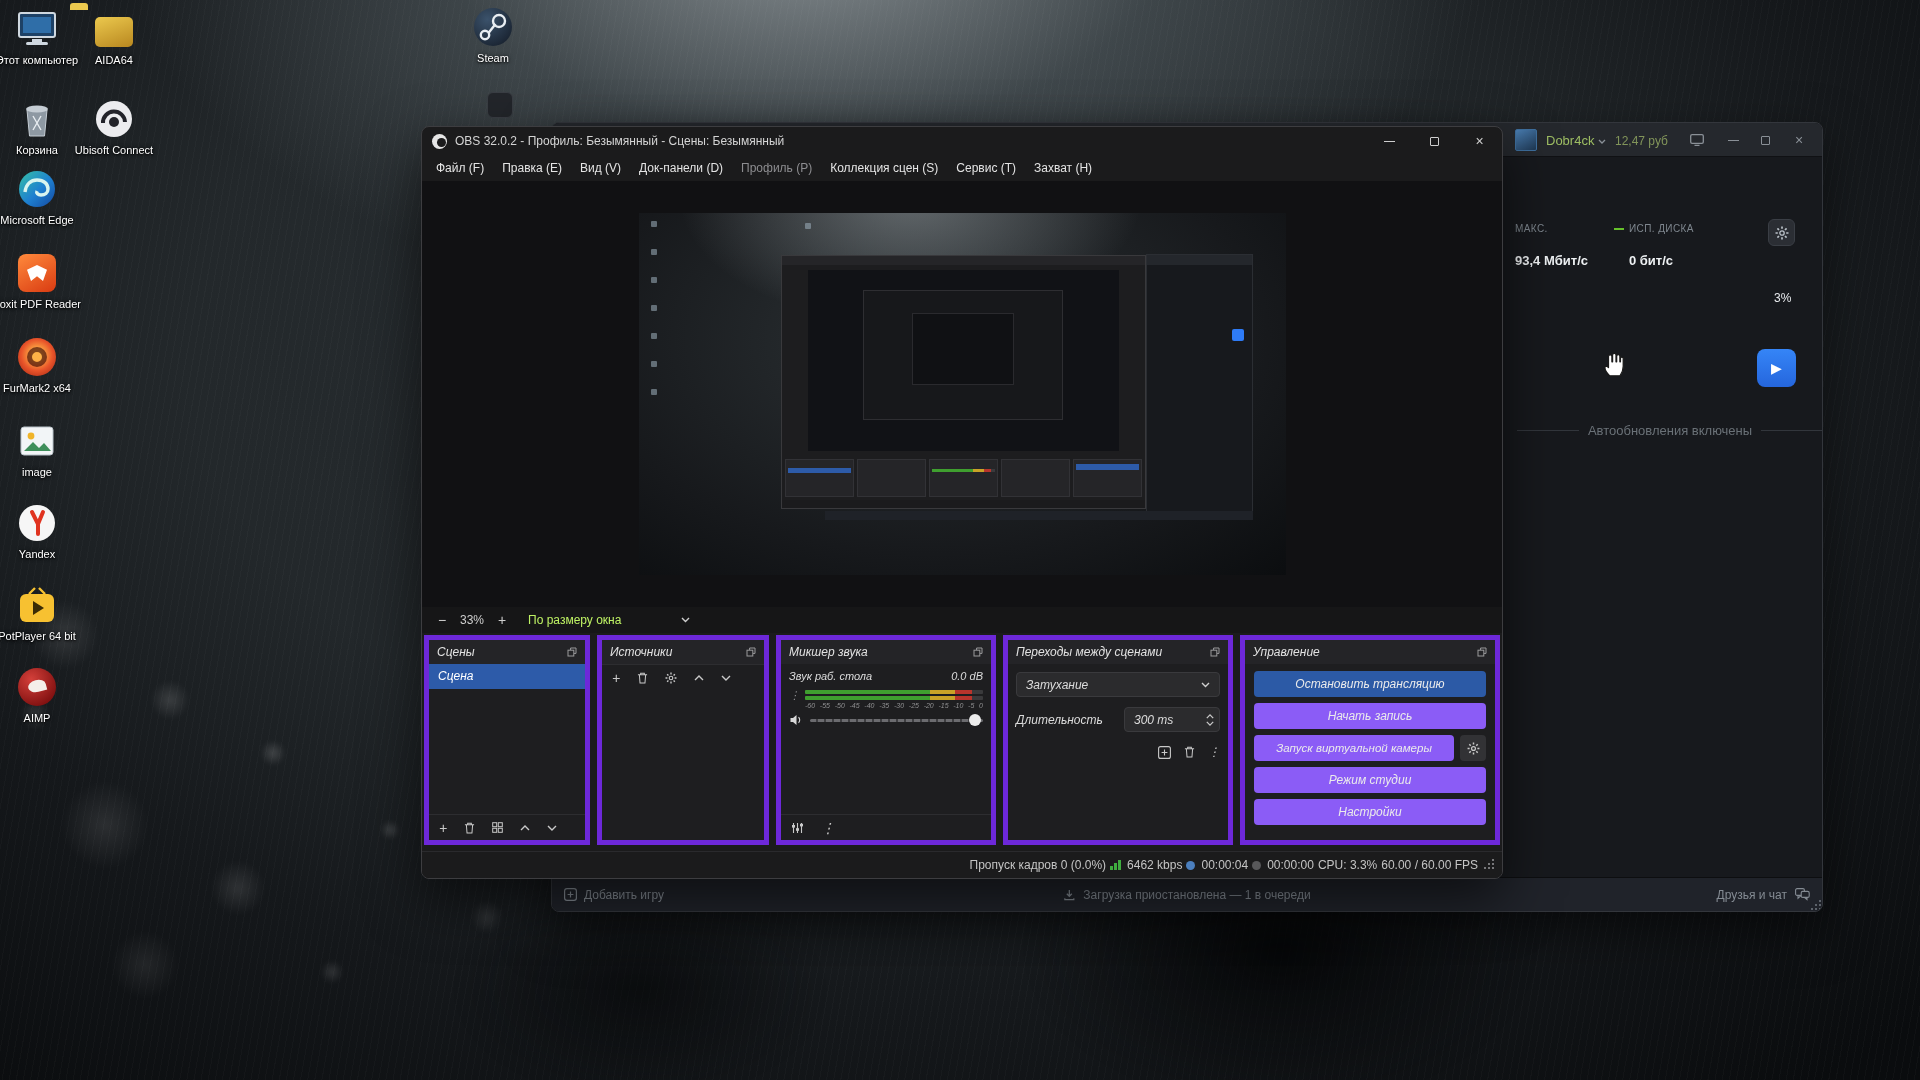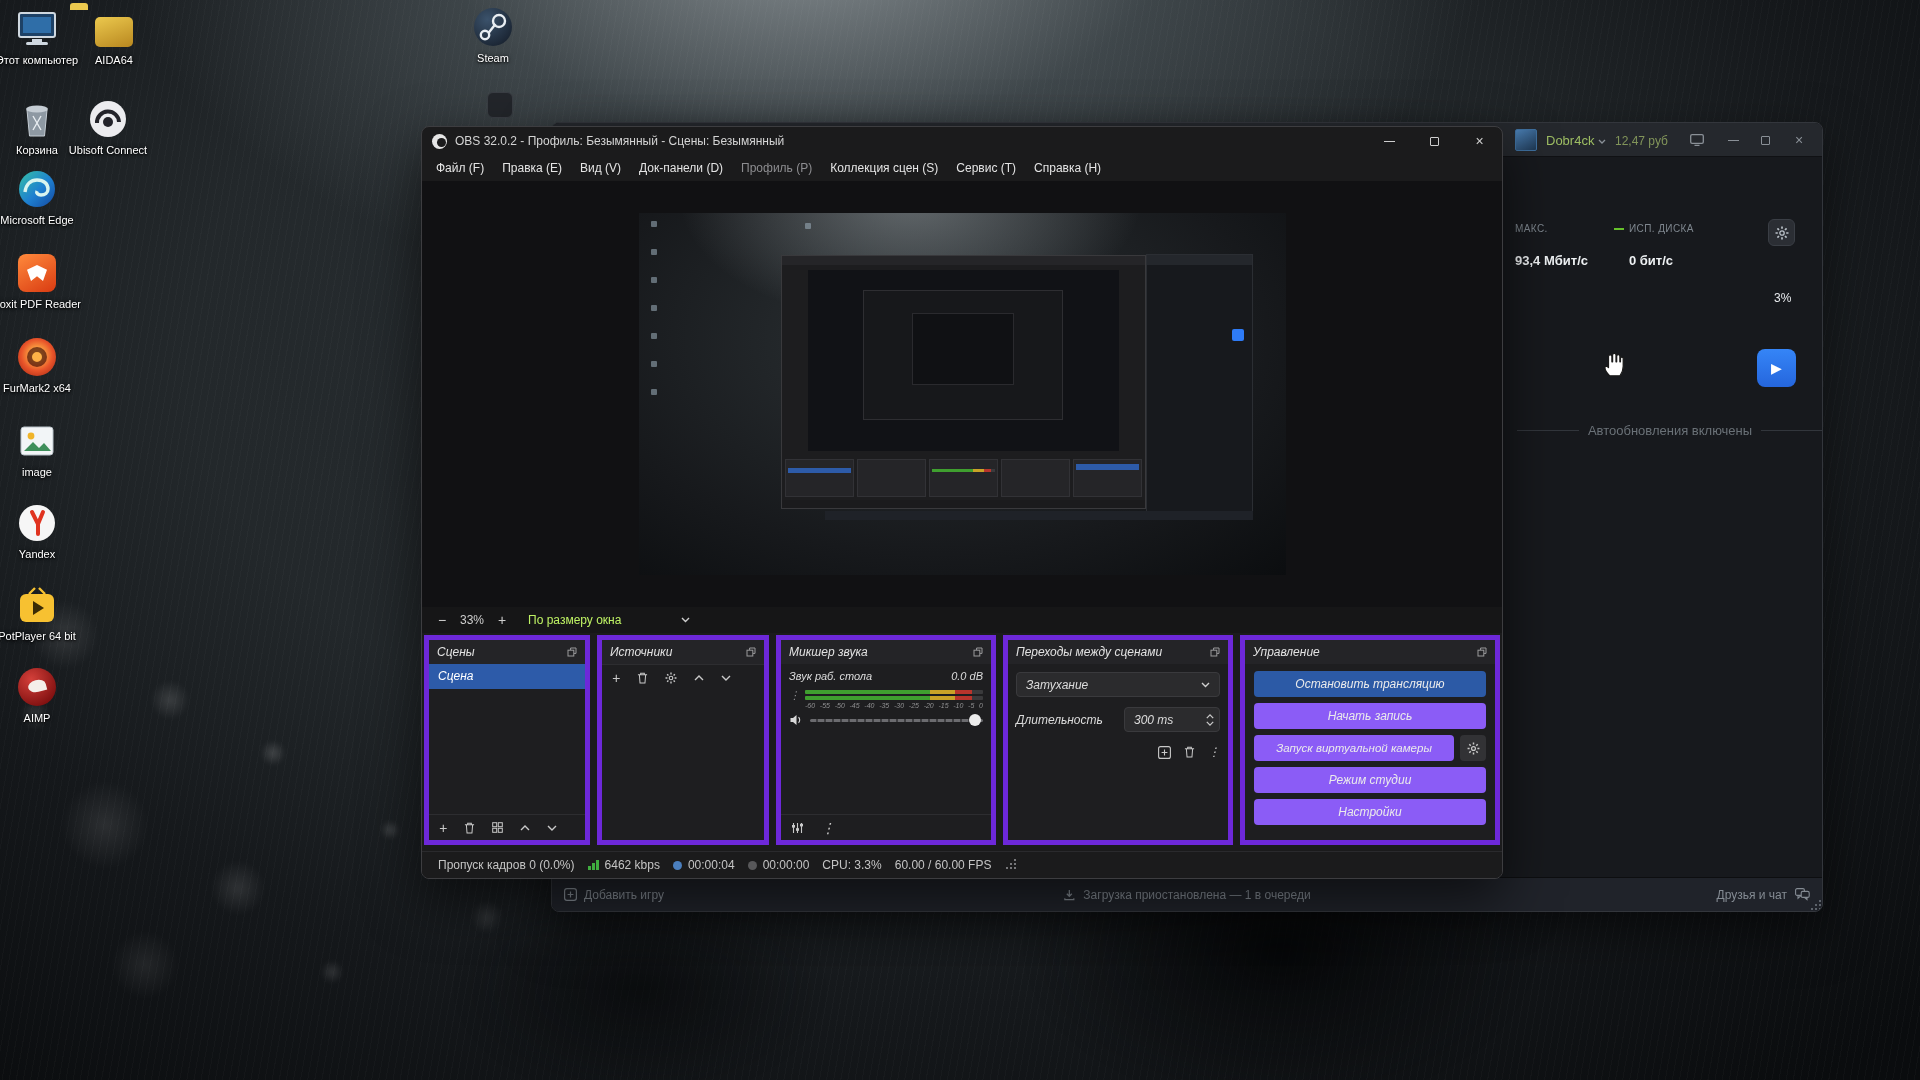--- a/index.html
+++ b/index.html
@@ -120,21 +120,21 @@
 
   .ctl-body { padding:7px 9px; display:flex; flex-direction:column; gap:6px; }
   .ctl-btn { height:26px; background:#8b5cf6; border-radius:4px; color:#ebebeb;
     display:flex; align-items:center; justify-content:center; font-size:12px; white-space:nowrap; }
   .ctl-btn.primary { background:#2c5aa6; }
   .vcam-row { display:flex; gap:6px; }
   .vcam-row .ctl-btn { flex:1; font-size:11.5px; }
   .gear-btn { width:26px; height:26px; flex:none; background:#323235; border-radius:4px; display:flex; align-items:center; justify-content:center; }
 
   .obs-statusbar { height:27px; flex:none; border-top:1px solid #2a2a2d; background:#1b1b1c;
-    display:flex; align-items:center; gap:13px; padding:12px 16px; color:#c4c4c4; }
+    display:flex; align-items:center; justify-content:flex-end; gap:4px; padding:12px 16px; color:#c4c4c4; }
   .sb-group { display:flex; align-items:center; gap:6px; }
   .sig { display:flex; align-items:flex-end; gap:1px; }
   .sig i { width:3px; background:#3fae3f; display:block; }
   .sig i:nth-child(1){height:4px;} .sig i:nth-child(2){height:7px;} .sig i:nth-child(3){height:10px;}
   .dot { width:9px; height:9px; border-radius:50%; display:inline-block; }
   .dot.stream { background:#4b7fbe; }
   .dot.rec { background:#58585a; }
   .grip { width:2px; height:2px; background:#77777a; margin-left:2px; position:relative; top:3px;
     box-shadow:4px 0 #77777a, 8px 0 #77777a, 8px -4px #77777a, 4px -4px #77777a, 8px -8px #77777a; }
 
@@ -214,21 +214,21 @@
     <svg width="32" height="38" viewBox="0 0 32 38">
         <path d="M6 10h20l-2.5 26h-15z" fill="#8e99a3"></path>
         <path d="M6 10h20l-2.5 26h-15z" fill="none" stroke="#c5cdd4"></path>
         <ellipse cx="16" cy="9" rx="11" ry="3.6" fill="#c5cdd4"></ellipse>
         <path d="M12 16l8 14M20 16l-8 14" stroke="#e8edf1" stroke-width="1.4"></path>
       </svg>
   </div>
   <div class="dicon-label">Корзина</div>
 </div>
 
-<div class="dicon" style="left:62px;top:98px">
+<div class="dicon" style="left:68px;top:98px">
   <div class="dicon-img">
     <svg width="38" height="38" viewBox="0 0 38 38">
         <circle cx="19" cy="19" r="18" fill="#ececef"></circle>
         <path d="M8 23a11 11 0 0 1 22-1" fill="none" stroke="#23232a" stroke-width="4"></path>
         <circle cx="19" cy="22" r="5" fill="#23232a"></circle>
       </svg>
   </div>
   <div class="dicon-label">Ubisoft Connect</div>
 </div>
 
@@ -436,21 +436,21 @@
   </div>
 
   <div class="obs-menubar">
     <span class="menu-item">Файл (F)</span>
     <span class="menu-item">Правка (E)</span>
     <span class="menu-item">Вид (V)</span>
     <span class="menu-item">Док-панели (D)</span>
     <span class="menu-item dim">Профиль (P)</span>
     <span class="menu-item">Коллекция сцен (S)</span>
     <span class="menu-item">Сервис (T)</span>
-    <span class="menu-item">Справка (H)</span>
+    <span class="menu-item">Захват (H)</span>
   </div>
 
   <div class="obs-previewarea">
     <div class="canvas">
       <i class="mini-dot" style="left:12px;top:8px"></i>
       <i class="mini-dot" style="left:12px;top:36px"></i>
       <i class="mini-dot" style="left:12px;top:64px"></i>
       <i class="mini-dot" style="left:12px;top:92px"></i>
       <i class="mini-dot" style="left:12px;top:120px"></i>
       <i class="mini-dot" style="left:12px;top:148px"></i>

